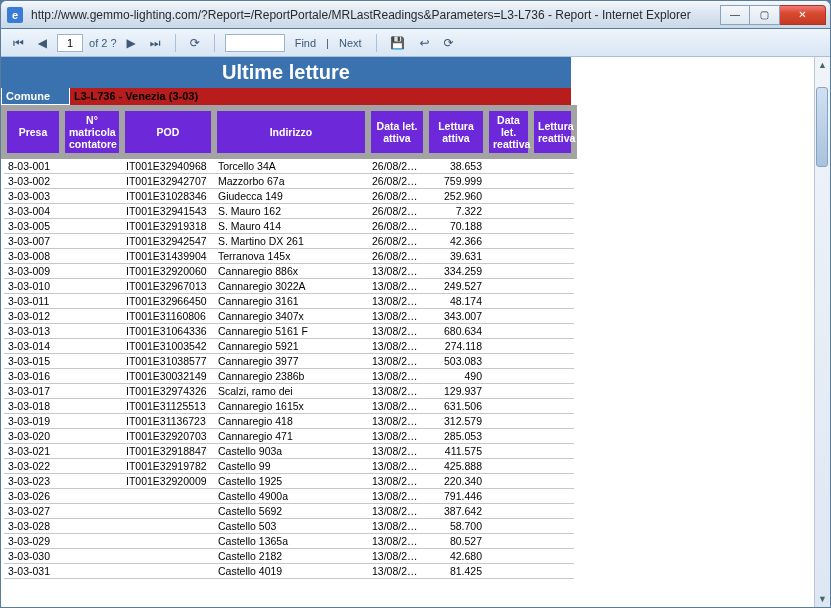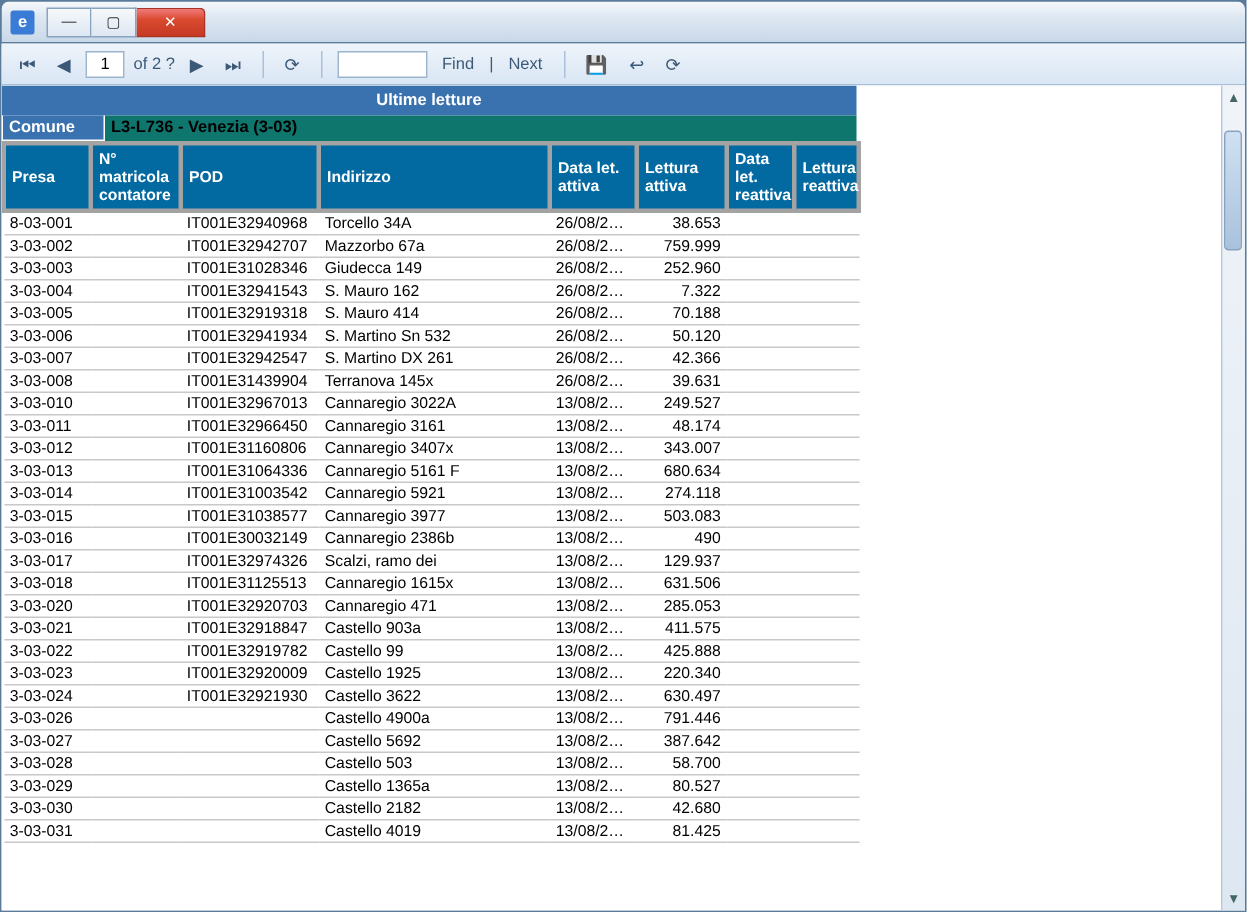--- a/index.html
+++ b/index.html
@@ -105,55 +105,55 @@
     position:relative;
   }
   .rpt-content {
     width: 570px;
     margin: 0 0 0 0;
   }
   .rpt-title {
     background:#3a72b0;
     color:#fff;
     text-align:center;
-    font-size:11px;
+    font-size:20px;
     font-weight:bold;
     padding:4px 0;
   }
   .subhead {
     display:flex;
     font-size:11px;
     font-weight:bold;
   }
   .subhead .lbl {
     width:69px;
     background:#3a72b0;
     color:#fff;
     padding:2px 4px;
     border:1px solid #fff;
     border-top:none;
   }
   .subhead .val {
     flex:1;
     padding:2px 4px;
-    background:#0f766e;
+    background:#b91c1c;
   }
   table.rpt {
     border-collapse:collapse;
     width:100%;
     table-layout:fixed;
     font-size:10.5px;
   }
   table.rpt th {
-    background:#0369a1;
+    background:#6d28d9;
     color:#fff;
     font-weight:bold;
     padding:3px 4px;
-    border:3px solid #a3a3a3;
-    text-align:left;
+    border:6px solid #a3a3a3;
+    text-align:center;
     vertical-align:middle;
   }
   table.rpt td {
     padding:1px 4px;
     border-bottom:1px solid #c8c8c8;
     white-space:nowrap;
     overflow:hidden;
     text-overflow:ellipsis;
     height:14px;
   }
@@ -190,20 +190,21 @@
     font-size:9px;color:#466;
   }
   .scroll-right .arr.up{top:0;}
   .scroll-right .arr.dn{bottom:0;}
 </style>
 </head>
 <body>
 
 <div class="titlebar">
   <div class="favicon">e</div>
+  <div class="title">http://www.gemmo-lighting.com/?Report=/ReportPortale/MRLastReadings&amp;Parameters=L3-L736 - Report - Internet Explorer</div>
   <div class="winbtns">
     <div class="winbtn min">—</div>
     <div class="winbtn max">▢</div>
     <div class="winbtn close">✕</div>
   </div>
 </div>
 
 <div class="client">
   <div class="rpt-toolbar">
     <span class="btn tool-icon">⏮</span>
@@ -300,50 +301,50 @@
               <td>3-03-005</td>
               <td></td>
               <td>IT001E32919318</td>
               <td>S. Mauro 414</td>
               <td class="date">26/08/2013</td>
               <td class="num">70.188</td>
               <td class="date"></td>
               <td class="num"></td>
             </tr>
             <tr>
-              <td>3-03-006</td>
-              <td></td>
-              <td>IT001E32941934</td>
-              <td>S. Martino Sn 532</td>
-              <td class="date">26/08/2013</td>
-              <td class="num">50.120</td>
-              <td class="date"></td>
-              <td class="num"></td>
-            </tr>
-            <tr>
               <td>3-03-007</td>
               <td></td>
               <td>IT001E32942547</td>
               <td>S. Martino DX 261</td>
               <td class="date">26/08/2013</td>
               <td class="num">42.366</td>
               <td class="date"></td>
               <td class="num"></td>
             </tr>
             <tr>
               <td>3-03-008</td>
               <td></td>
               <td>IT001E31439904</td>
               <td>Terranova 145x</td>
               <td class="date">26/08/2013</td>
               <td class="num">39.631</td>
               <td class="date"></td>
               <td class="num"></td>
             </tr>
             <tr>
+              <td>3-03-009</td>
+              <td></td>
+              <td>IT001E32920060</td>
+              <td>Cannaregio 886x</td>
+              <td class="date">13/08/2013</td>
+              <td class="num">334.259</td>
+              <td class="date"></td>
+              <td class="num"></td>
+            </tr>
+            <tr>
               <td>3-03-010</td>
               <td></td>
               <td>IT001E32967013</td>
               <td>Cannaregio 3022A</td>
               <td class="date">13/08/2013</td>
               <td class="num">249.527</td>
               <td class="date"></td>
               <td class="num"></td>
             </tr>
             <tr>
@@ -420,20 +421,30 @@
               <td>3-03-018</td>
               <td></td>
               <td>IT001E31125513</td>
               <td>Cannaregio 1615x</td>
               <td class="date">13/08/2013</td>
               <td class="num">631.506</td>
               <td class="date"></td>
               <td class="num"></td>
             </tr>
             <tr>
+              <td>3-03-019</td>
+              <td></td>
+              <td>IT001E31136723</td>
+              <td>Cannaregio 418</td>
+              <td class="date">13/08/2013</td>
+              <td class="num">312.579</td>
+              <td class="date"></td>
+              <td class="num"></td>
+            </tr>
+            <tr>
               <td>3-03-020</td>
               <td></td>
               <td>IT001E32920703</td>
               <td>Cannaregio 471</td>
               <td class="date">13/08/2013</td>
               <td class="num">285.053</td>
               <td class="date"></td>
               <td class="num"></td>
             </tr>
             <tr>
@@ -456,30 +467,20 @@
               <td class="date"></td>
               <td class="num"></td>
             </tr>
             <tr>
               <td>3-03-023</td>
               <td></td>
               <td>IT001E32920009</td>
               <td>Castello 1925</td>
               <td class="date">13/08/2013</td>
               <td class="num">220.340</td>
-              <td class="date"></td>
-              <td class="num"></td>
-            </tr>
-            <tr>
-              <td>3-03-024</td>
-              <td></td>
-              <td>IT001E32921930</td>
-              <td>Castello 3622</td>
-              <td class="date">13/08/2013</td>
-              <td class="num">630.497</td>
               <td class="date"></td>
               <td class="num"></td>
             </tr>
             <tr>
               <td>3-03-026</td>
               <td></td>
               <td></td>
               <td>Castello 4900a</td>
               <td class="date">13/08/2013</td>
               <td class="num">791.446</td>

